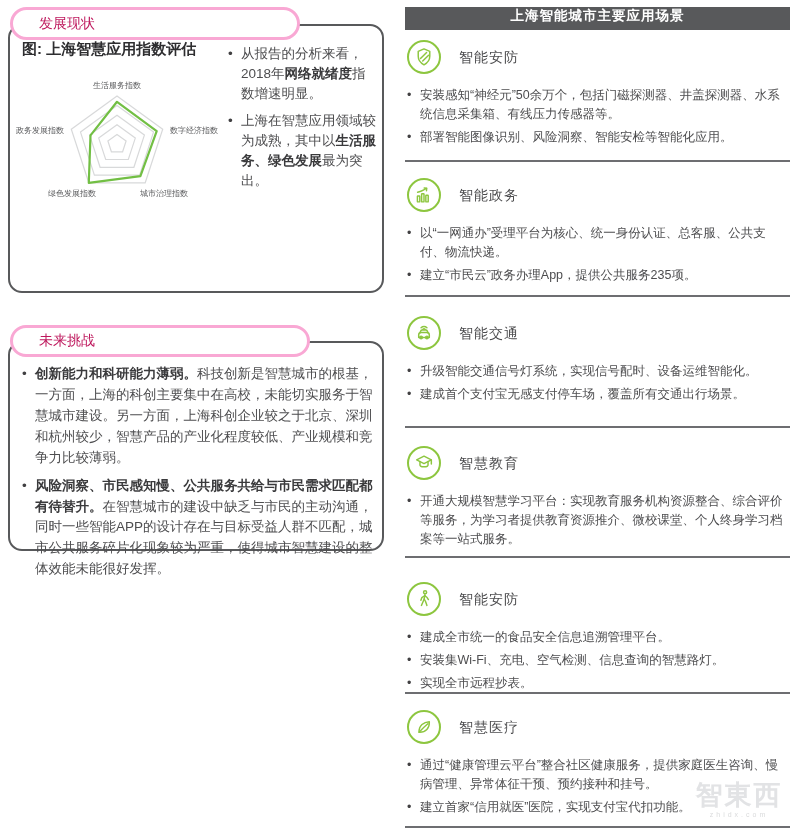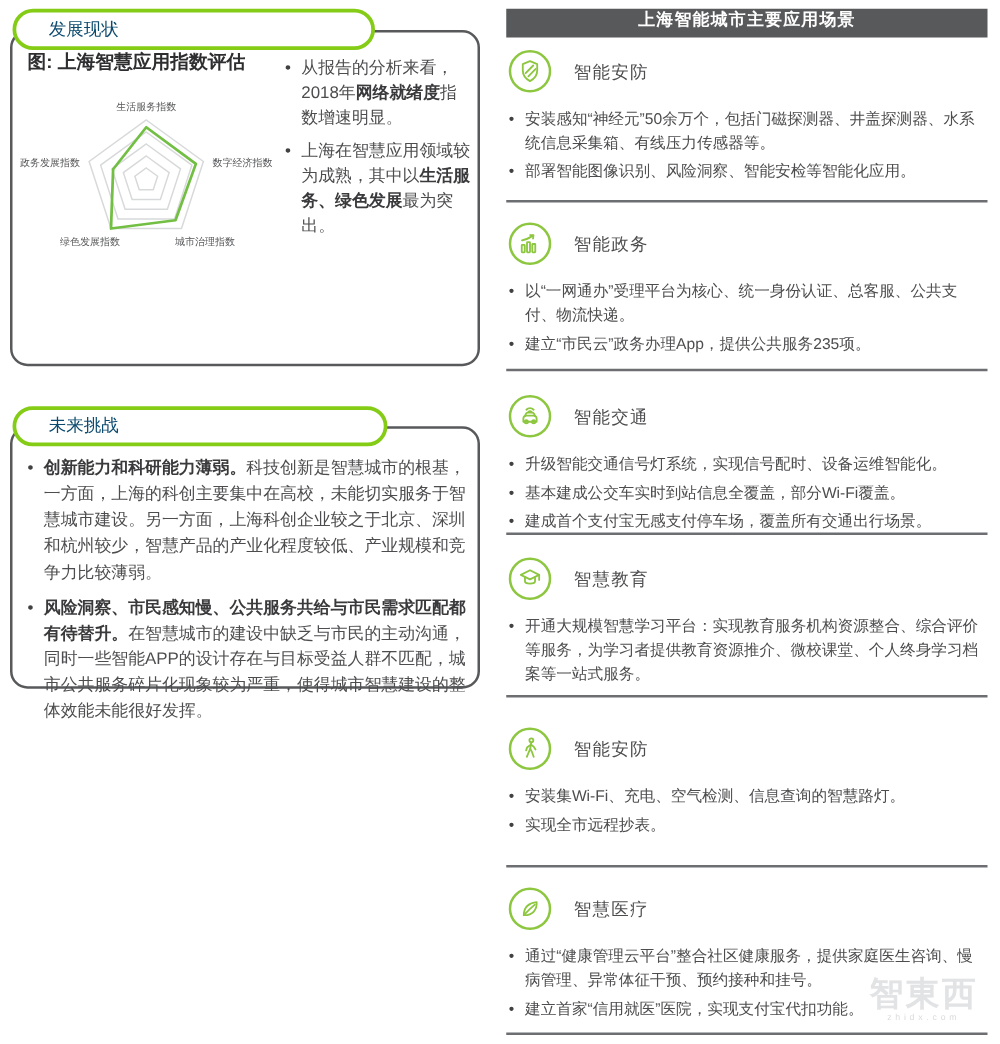--- a/index.html
+++ b/index.html
@@ -1,22 +1,22 @@
 <!DOCTYPE html>
 <html><head>
 <meta charset="utf-8">
 <style>
   html,body{margin:0;padding:0;background:#fff;}
   body{width:800px;height:835px;font-family:"Liberation Sans","DejaVu Sans",sans-serif;color:#4d4d4f;}
   .canvas{position:relative;width:800px;height:835px;overflow:hidden;background:#fff;}
 
   
   .panel-box{position:absolute;border:2px solid #58595b;border-radius:14px;background:#fff;box-sizing:border-box;}
-  .panel-pill{position:absolute;border:3px solid #84cc16;border-radius:18px;background:#fff;box-sizing:border-box;
-              display:flex;align-items:center;padding-left:26px;font-size:14px;color:#0c4a6e;z-index:2;}
+  .panel-pill{position:absolute;border:3px solid #f9a8d4;border-radius:18px;background:#fff;box-sizing:border-box;
+              display:flex;align-items:center;padding-left:26px;font-size:14px;color:#be185d;z-index:2;}
   .fig-title{position:absolute;margin:0;font-size:15px;font-weight:bold;color:#2e2e30;z-index:3;}
   .mini-bullets,.wide-bullets,.r-bullets{position:absolute;margin:0;padding:0;list-style:none;z-index:3;}
   .mini-bullets li,.wide-bullets li,.r-bullets li{position:relative;padding-left:13px;}
   .mini-bullets li::before,.wide-bullets li::before,.r-bullets li::before{
       content:"\2022";position:absolute;left:0;top:0;color:#414042;}
   .mini-bullets{left:228px;top:44px;width:150px;}
   .mini-bullets li{font-size:13.5px;line-height:1.48;margin-bottom:7px;}
   .wide-bullets{left:22px;top:364px;width:352px;}
   .wide-bullets li{font-size:13.5px;line-height:1.55;margin-bottom:7px;}
   .seg-b{font-weight:bold;color:#3a3a3c;}
@@ -122,21 +122,20 @@
               <path d="M7.7 11.6 L8.4 9.9 C8.7 9.2 9.3 8.8 10 8.8 H14 C14.7 8.8 15.3 9.2 15.6 9.9 L16.3 11.6"></path>
               <circle cx="8.8" cy="16.8" r="1.4"></circle>
               <circle cx="15.2" cy="16.8" r="1.4"></circle>
               <path d="M8.8 6.3 A4.6 4.6 0 0 1 15.2 6.3"></path>
               <path d="M10.7 8 A2.1 2.1 0 0 1 13.3 8"></path>
             </svg>
           </div>
           <div class="sec-title">智能交通</div>
           <ul class="r-bullets">
             <li>升级智能交通信号灯系统，实现信号配时、设备运维智能化。</li>
-            <li>基本建成公交车实时到站信息全覆盖，部分Wi-Fi覆盖。</li>
             <li>建成首个支付宝无感支付停车场，覆盖所有交通出行场景。</li>
           </ul>
         </div>
         <div class="app-section" style="top: 446px;">
           <div class="icon-circle">
             <svg class="glyph" viewBox="0 0 24 24">
               <path d="M12 4.6 L20 8.6 L12 12.6 L4 8.6 Z"></path>
               <path d="M7.6 10.4 V14.2 C7.6 15.4 9.6 16.2 12 16.2 C14.4 16.2 16.4 15.4 16.4 14.2 V10.4"></path>
               <path d="M20 8.6 V13"></path>
             </svg>
@@ -151,20 +150,21 @@
             <svg class="glyph" viewBox="0 0 24 24">
               <circle cx="13.2" cy="4.6" r="1.7"></circle>
               <path d="M13 7.2 L12.2 12 L9.2 19"></path>
               <path d="M12.2 12 L13.8 15 L15.2 19"></path>
               <path d="M13 8.4 L9.6 10.6 L8.6 13.4"></path>
               <path d="M13 8.4 L15.4 10.4 L16.8 12.6"></path>
             </svg>
           </div>
           <div class="sec-title">智能安防</div>
           <ul class="r-bullets">
+            <li>建成全市统一的食品安全信息追溯管理平台。</li>
             <li>安装集Wi-Fi、充电、空气检测、信息查询的智慧路灯。</li>
             <li>实现全市远程抄表。</li>
           </ul>
         </div>
         <div class="app-section" style="top: 710px;">
           <div class="icon-circle">
             <svg class="glyph" viewBox="0 0 24 24">
               <path d="M6.6 17.6 C6.4 10.4 11.6 6.6 17.8 6.2 C18.2 13.2 14 17.9 6.6 17.6 Z"></path>
               <path d="M6.6 17.6 C9.6 14.4 12.8 11.2 16.2 8.4"></path>
             </svg>

